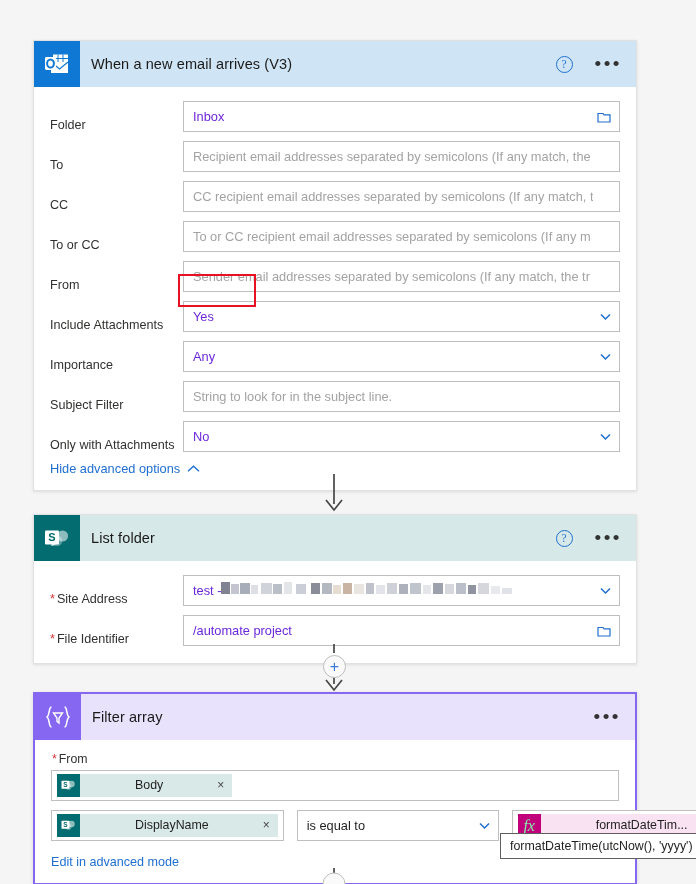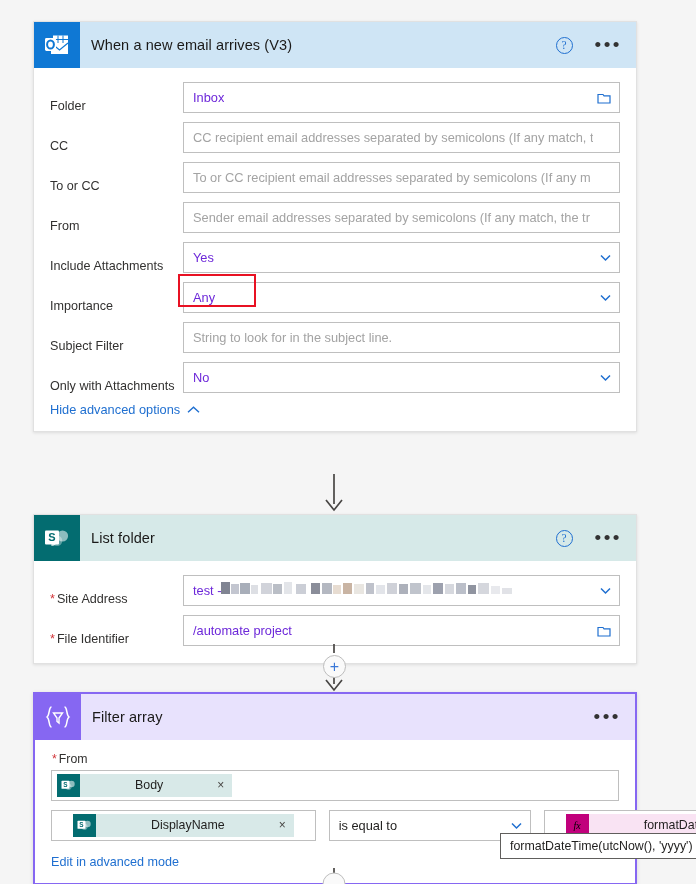--- a/index.html
+++ b/index.html
@@ -170,31 +170,31 @@
     white-space: nowrap;
   }
   .token .tok-x {
     font-size: 12px; color: #484644;
     padding-right: 8px; cursor: pointer;
     line-height: 23px;
   }
   .tok-sp { background: #d8e9e8; }
   .tok-sp .tok-ico { background: #036c70; }
   .tok-fx { background: #f9e3f3; }
-  .tok-fx .tok-ico { background: #c1007c; color: #000000;
+  .tok-fx .tok-ico { background: #c1007c; color: #86efac;
       font-style: italic; font-family: "Liberation Serif", serif;
-      font-size: 10px; font-weight: normal; }
+      font-size: 16px; font-weight: normal; }
 
   .cond-row { display: flex; gap: 13px; align-items: center; margin-top: 9px; }
   .cond-cell {
     border: 1px solid #bfbfbf;
     background: #fff;
     height: 31px;
     display: flex; align-items: center;
-    padding: 0 21px;
+    padding: 0 5px;
     position: relative;
   }
   .cond-left { flex: 0 0 178px; }
   .cond-mid  { flex: 0 0 202px; padding: 0 9px; font-size: 12.8px; color: #201f1e; }
   .cond-right{ flex: 0 0 178px; }
 
   .tooltip {
     position: absolute;
     background: #ffffff;
     border: 1px solid #605e5c;
@@ -220,21 +220,21 @@
     display: flex; align-items: center; justify-content: center;
     color: #3b78d8; font-size: 16px; line-height: 14px;
     cursor: pointer;
   }
 </style>
 </head>
 <body>
 
 <div class="canvas">
 
-  <div class="card" style="top:21px;">
+  <div class="card" style="top:40px;">
     <div class="card-header hdr-outlook">
       <div class="card-icon ico-outlook">
         <svg width="26" height="24" viewBox="0 0 26 24" aria-hidden="true">
           <rect x="9" y="2.5" width="15" height="12" fill="#ffffff"></rect>
           <g stroke="#0f78d4" stroke-width="1">
             <line x1="9" y1="6.5" x2="24" y2="6.5"></line>
             <line x1="9" y1="10.5" x2="24" y2="10.5"></line>
             <line x1="14" y1="2.5" x2="14" y2="14.5"></line>
             <line x1="19" y1="2.5" x2="19" y2="14.5"></line>
           </g>
@@ -258,20 +258,26 @@
         <div class="field">
           <span class="val">Inbox</span>
           <span class="folder-ico">
             <svg width="14" height="14" viewBox="0 0 14 14">
                 <path d="M1 3.5h5l1 1.3h6v7.2H1z" fill="none" stroke="#1f6fd0" stroke-width="1.2"></path>
               </svg>
           </span>
         </div>
       </div>
 
+      <div class="row">
+        <div class="row-label">To</div>
+        <div class="field placeholder">
+          <span class="val">Recipient email addresses separated by semicolons (If any match, the</span>
+        </div>
+      </div>
 
       <div class="row">
         <div class="row-label">CC</div>
         <div class="field placeholder">
           <span class="val">CC recipient email addresses separated by semicolons (If any match, t</span>
         </div>
       </div>
 
       <div class="row">
         <div class="row-label">To or CC</div>

